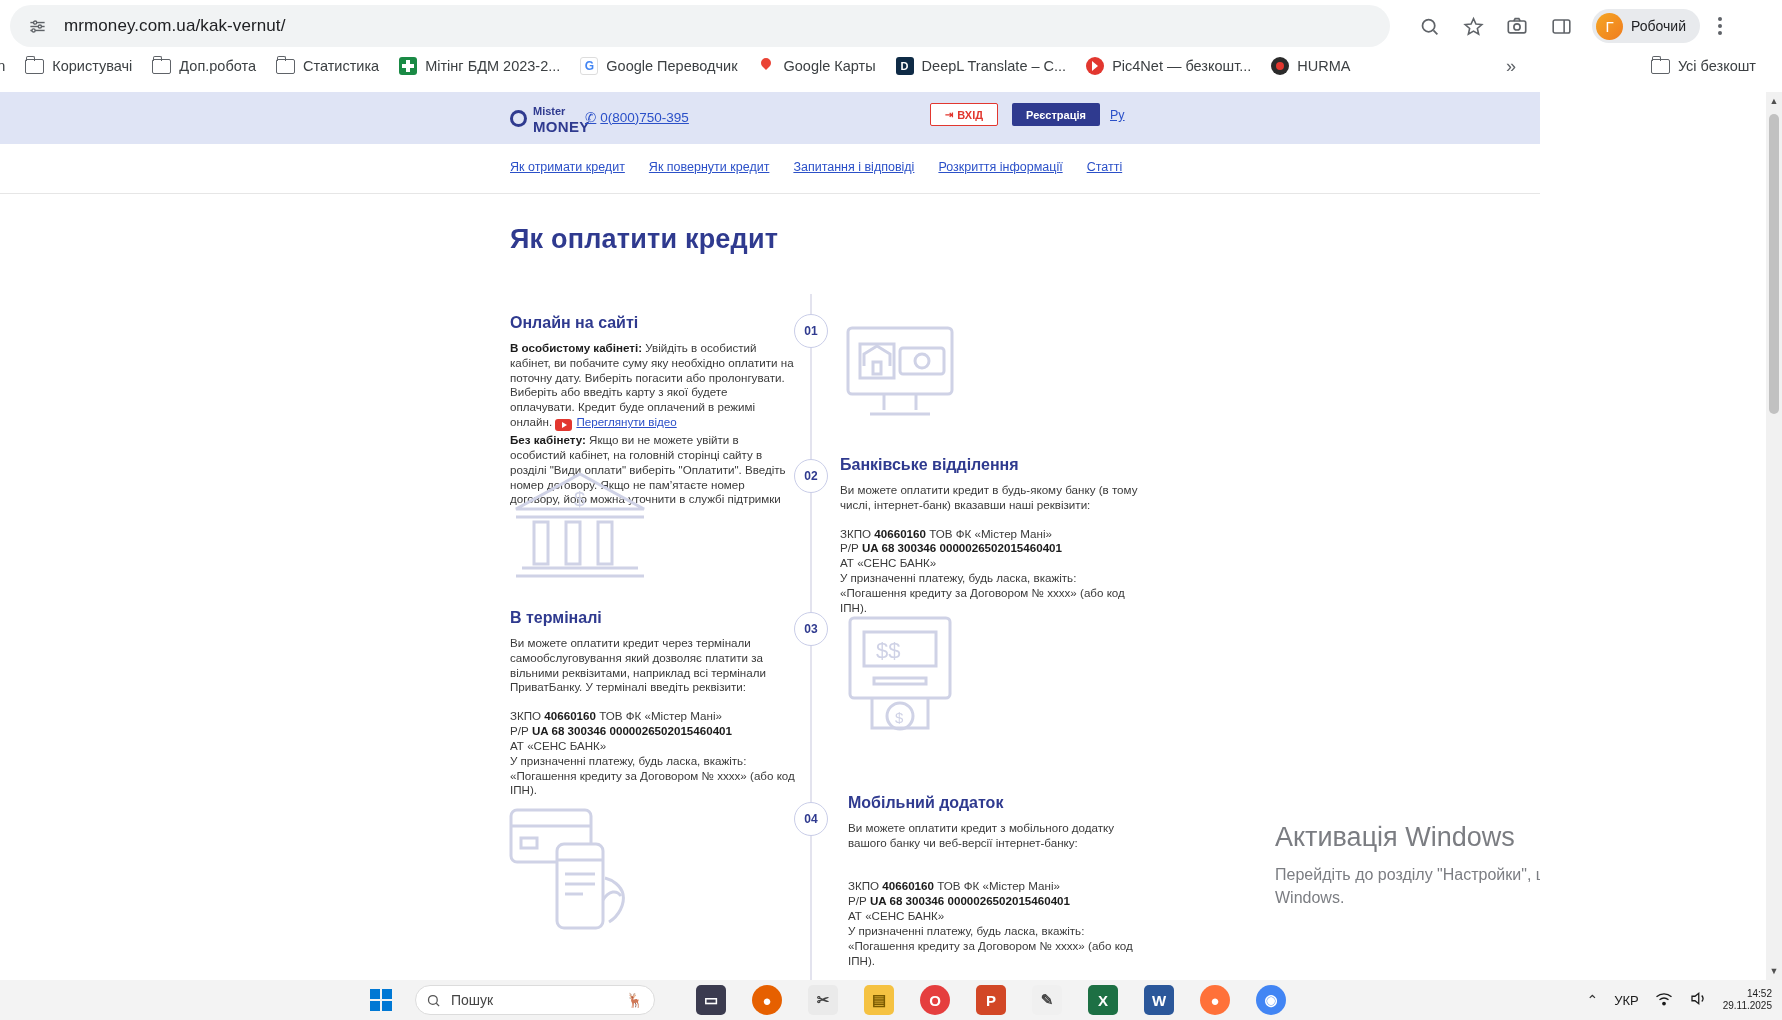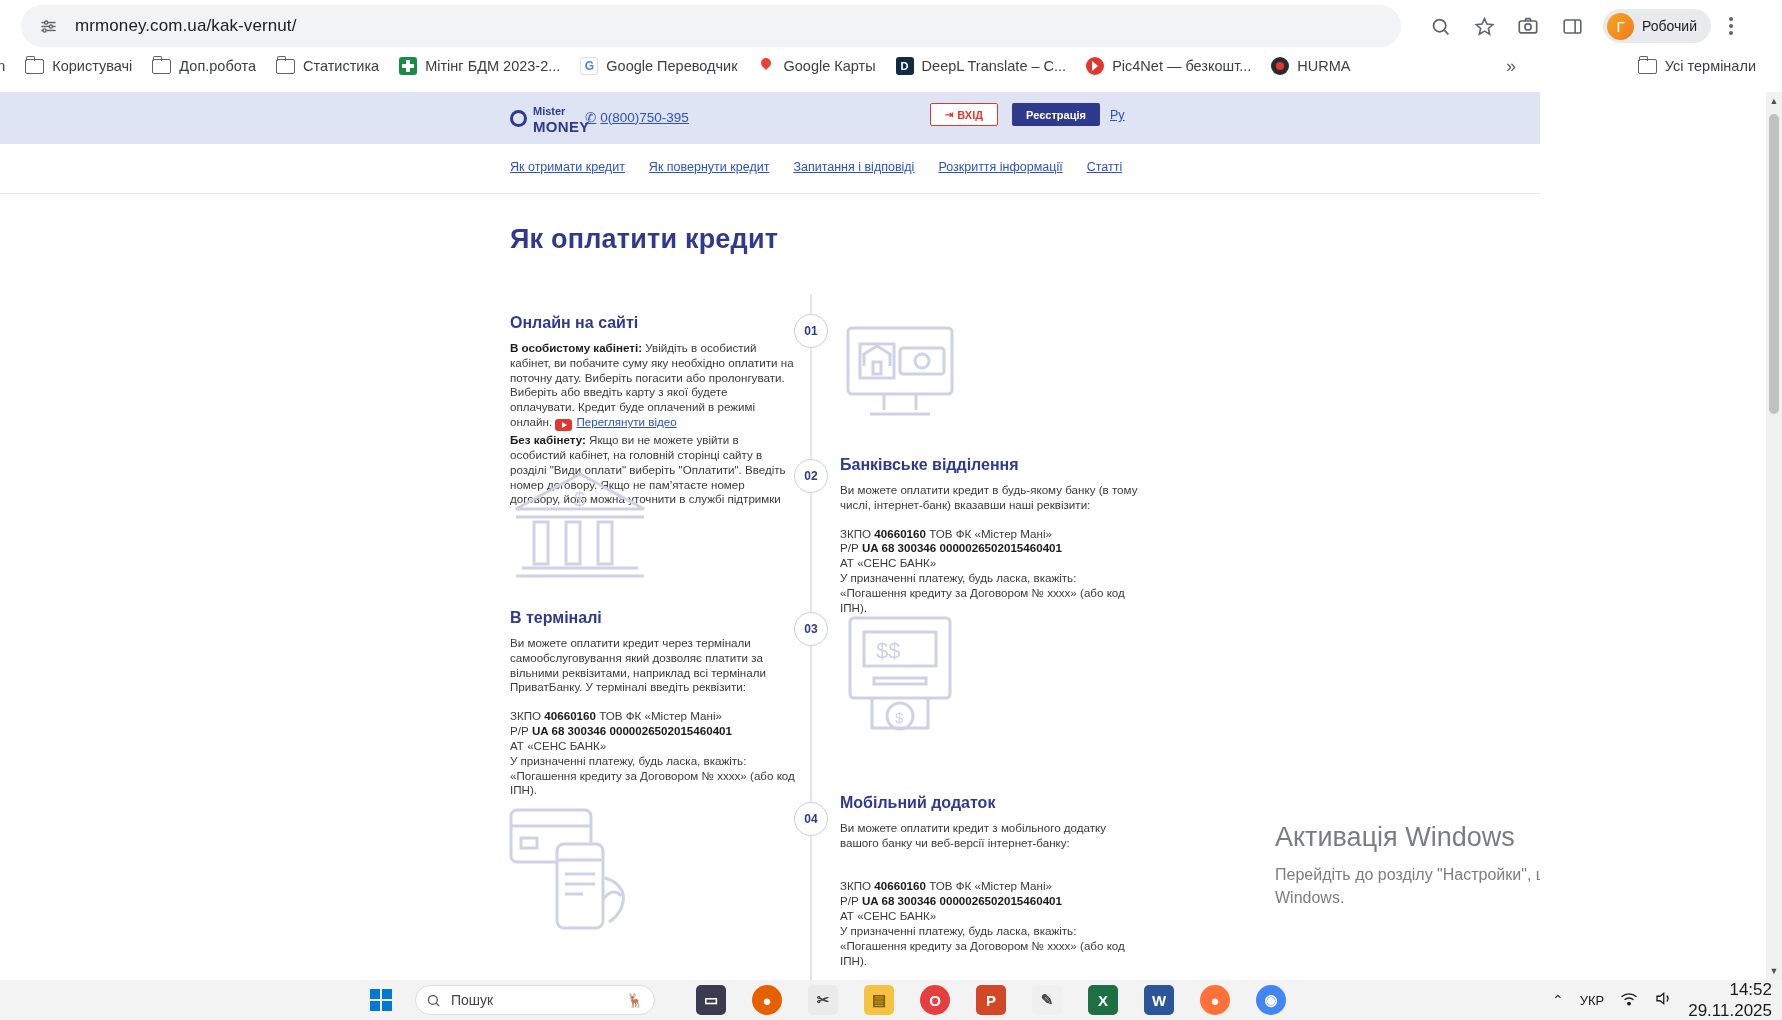--- a/index.html
+++ b/index.html
@@ -7,21 +7,21 @@
     margin: 0; padding: 0;
     width: 1782px; height: 1020px;
     overflow: hidden;
     font-family: "Liberation Sans", sans-serif;
     background: #ffffff;
   }
   #screen { position: relative; width: 1782px; height: 1020px; background: #fff; }
 
   
   .chrome { position: absolute; top: 0; left: 0; width: 1782px; height: 92px; background: #ffffff; }
-  .urlbar-row { position: absolute; top: 0; left: 15px; width: 1726px; height: 52px; display: flex; align-items: center; }
+  .urlbar-row { position: absolute; top: 0; left: 4px; width: 1726px; height: 52px; display: flex; align-items: center; }
   .url-pill {
     position: absolute; left: 6px; top: 5px; width: 1380px; height: 42px;
     background: #f1f3f4; border-radius: 22px; display: flex; align-items: center; padding: 0 14px;
   }
   .url-text { font-size: 17px; color: #202124; margin-left: 14px; letter-spacing: .1px; }
   .icon-btn { width: 26px; height: 26px; display: inline-flex; align-items: center; justify-content: center; color: #5f6368; }
   .tune-icon { display:block; }
   .right-icons { position: absolute; right: 8px; top: 2px; height: 48px; display: flex; align-items: center; gap: 18px; }
   .profile-chip {
     display: flex; align-items: center; gap: 8px; background: #e8eaed; border-radius: 18px;
@@ -108,21 +108,21 @@
   
   .taskbar { position: absolute; left: 0; bottom: 0; width: 1782px; height: 40px; background: #f3f3f3; display: flex; align-items: center; }
   .win-logo { position: absolute; left: 370px; width: 22px; height: 22px; display: grid; grid-template-columns: 1fr 1fr; grid-gap: 2px; }
   .win-logo span { background: #0078d4; display: block; }
   .search-pill {
     position: absolute; left: 415px; width: 240px; height: 30px; background: #fff; border: 1px solid #dcdcdc;
     border-radius: 16px; display: flex; align-items: center; padding: 0 10px; gap: 10px; font-size: 14px; color: #444;
   }
   .tb-icon { position: absolute; width: 30px; height: 30px; border-radius: 5px; display:flex; align-items:center; justify-content:center; font-size: 15px; color:#fff; font-weight:bold;}
   .tray { position: absolute; right: 10px; display: flex; align-items: center; gap: 16px; font-size: 13px; color: #1b1b1b; }
-  .clock { text-align: right; line-height: 1.25; font-size: 17px; }
+  .clock { text-align: right; line-height: 1.25; font-size: 10px; }
 </style>
 </head>
 <body>
 
 <div id="screen">
 
   <div class="chrome">
     <div class="urlbar-row">
       <div class="url-pill">
         <span class="icon-btn">
@@ -221,21 +221,21 @@
         <span class="sq" style="background:#2b2b2b;border-radius:50%;position:relative;">
           <span style="position:absolute;left:5px;top:5px;width:8px;height:8px;border-radius:50%;background:#e2372f;"></span>
         </span>
         <span class="bm-label">HURMA</span>
       </div>
       <div class="bm bm-overflow">
         <span class="chev">»</span>
       </div>
       <div class="bm bm-all">
         <span class="folder-ico"></span>
-        <span class="bm-label">Усі термінали</span>
+        <span class="bm-label">Усі безкошт</span>
       </div>
     </div>
   </div>
 
   <div class="viewport">
 
     <div class="site-header">
       <div class="logo">
         <span class="logo-dot"></span>
         <span class="logo-txt">
@@ -360,21 +360,21 @@
           <rect x="16" y="34" width="16" height="10"></rect>
           <rect x="52" y="40" width="46" height="84" rx="7" fill="#fff"></rect>
           <line x1="52" y1="56" x2="98" y2="56"></line>
           <line x1="60" y1="70" x2="90" y2="70"></line>
             <line x1="60" y1="80" x2="90" y2="80"></line>
             <line x1="60" y1="90" x2="78" y2="90"></line>
           <path d="M100 74c8 2 16 8 18 16 2 10-4 22-14 28"></path>
           <path d="M98 96c6-10 14-10 18-4"></path>
         </svg>
       </div>
-      <div class="col-right" style="top:600px;">
+      <div class="col-right" style="top:600px;margin-left:8px;">
         <h3 class="sec-title">Мобільний додаток</h3>
         <p class="body-txt" style="margin:0 0 14px 0;">Ви можете оплатити кредит з мобільного додатку вашого банку чи веб-версії інтернет-банку:</p>
         <p class="body-txt" style="margin:0;">
           <br>
           <span>ЗКПО </span><b>40660160</b><span> ТОВ ФК «Містер Мані»</span><br>
           <span>Р/Р </span><b>UA 68 300346 0000026502015460401</b><br>
           <span>АТ «СЕНС БАНК»</span><br>
           <span>У призначенні платежу, будь ласка, вкажіть: «Погашення кредиту за Договором № хххх» (або код ІПН).</span>
         </p>
 

